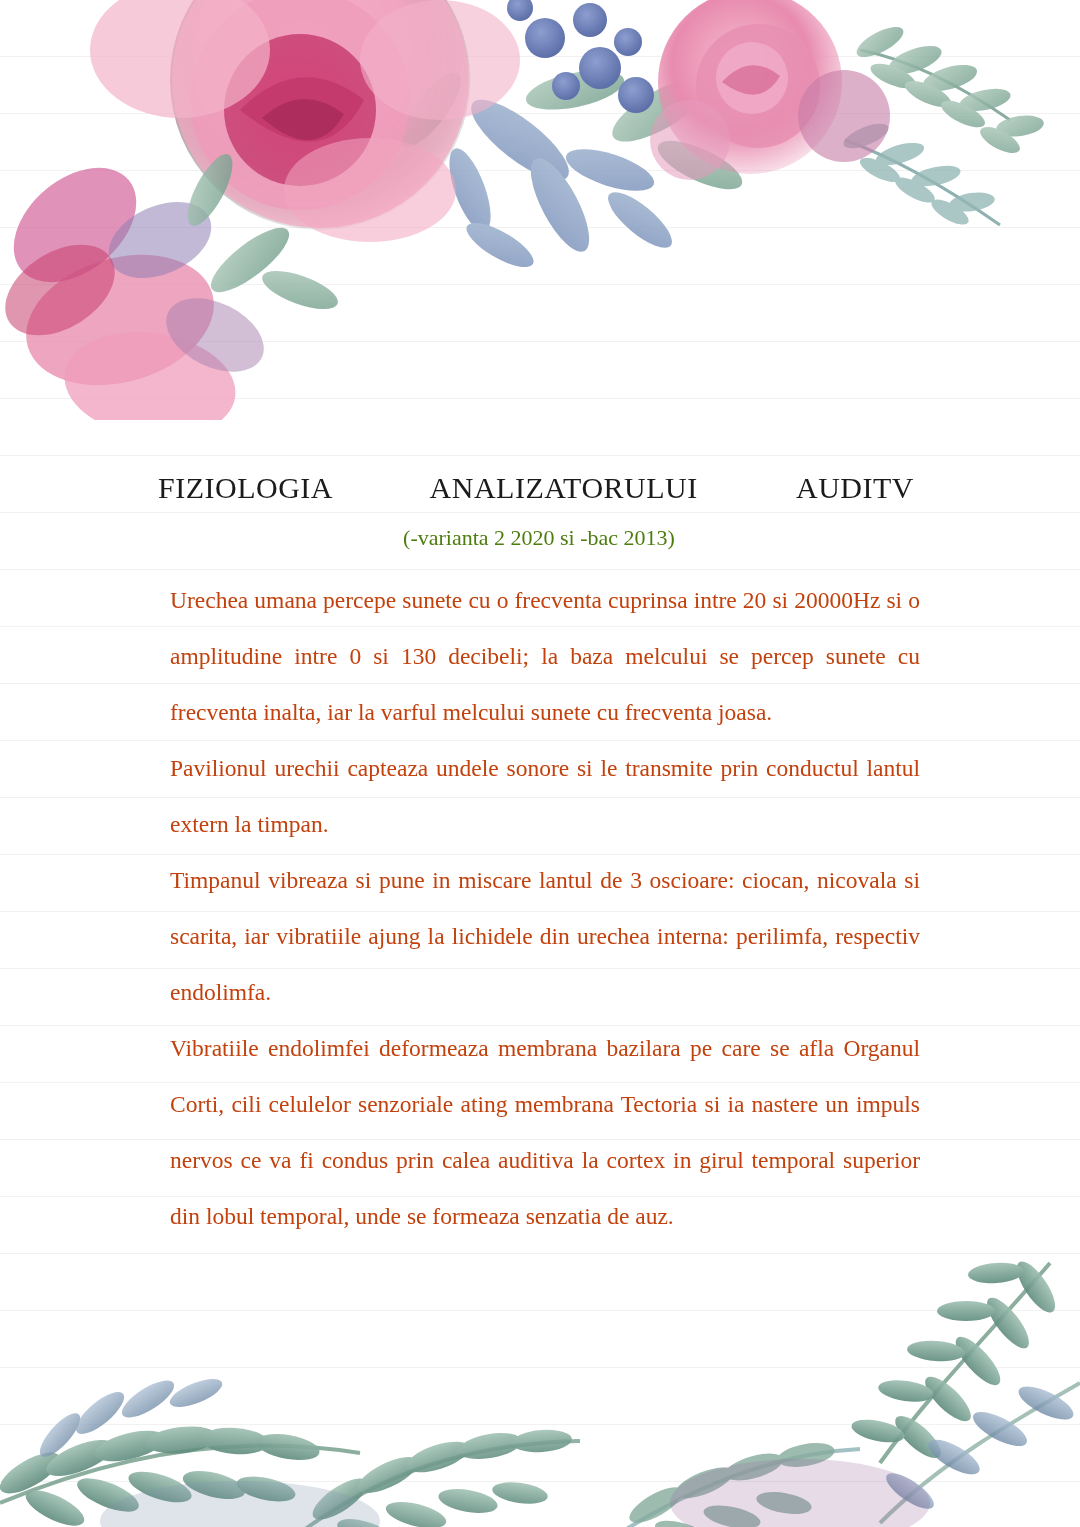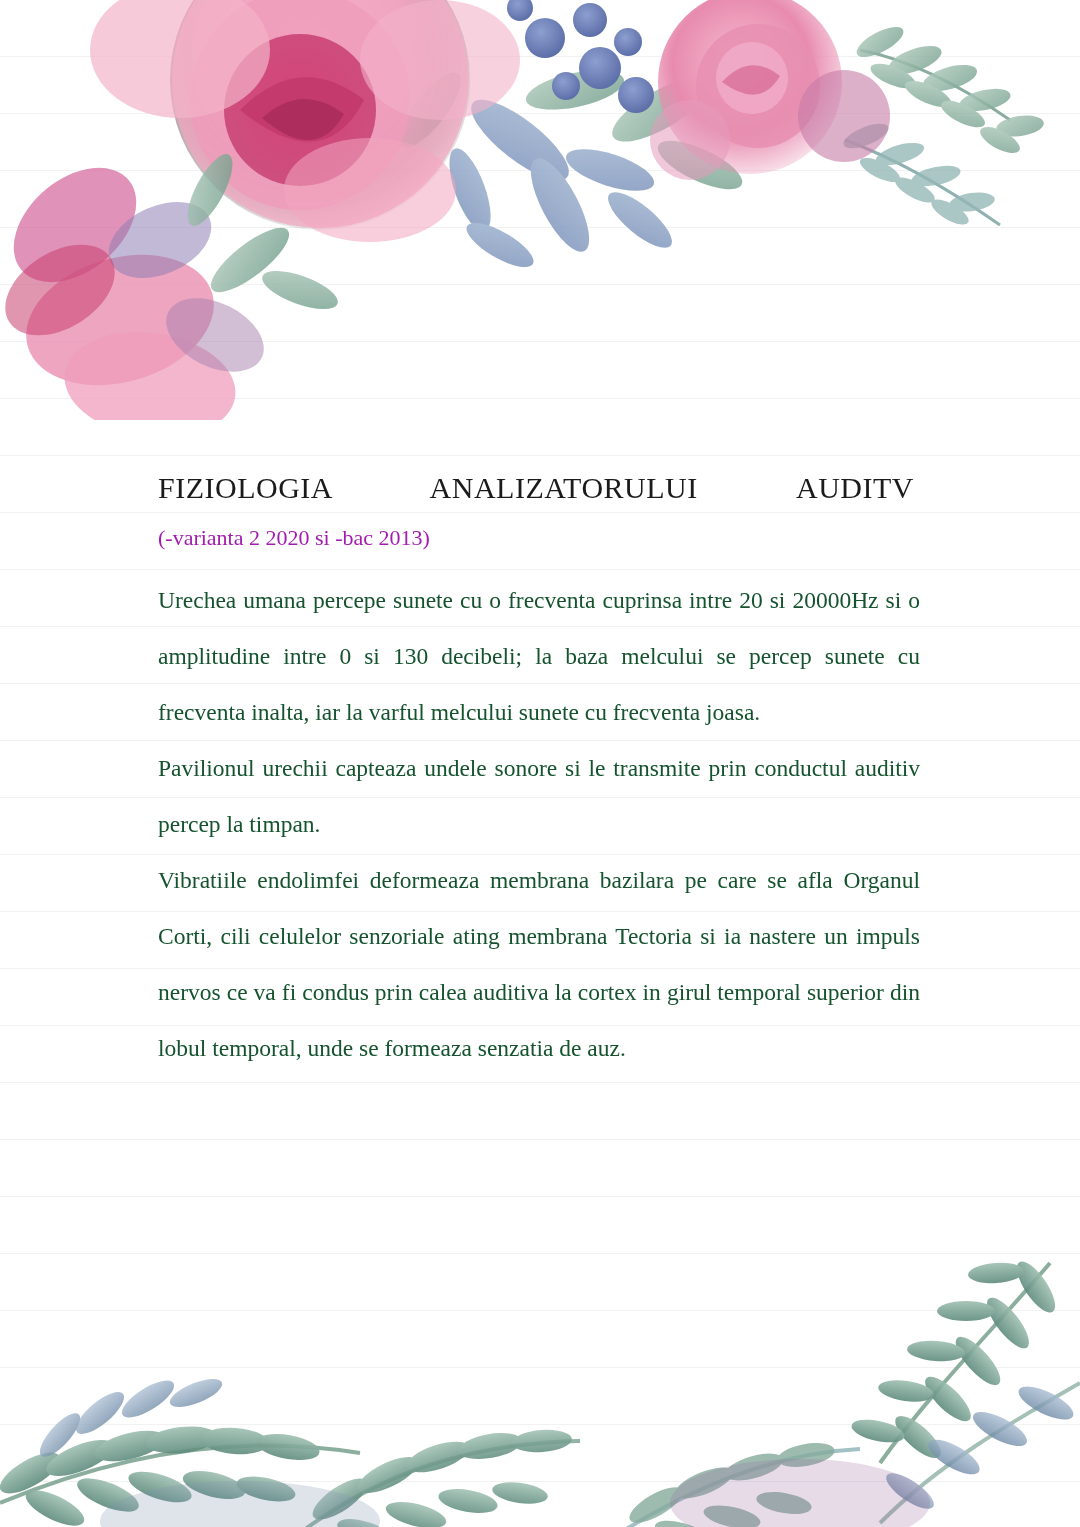--- a/index.html
+++ b/index.html
@@ -59,30 +59,31 @@
     color: #1b1b1b;
     text-align: justify;
     text-align-last: justify;
     line-height: 1.3;
     margin: 0 12px 14px 0;
     font-weight: normal;
     width: 756px;
   }
   .doc-subtitle {
     font-size: 22px;
-    color: #a21caf;
+    color: #4d7c0f;
     margin: 0 0 18px 0;
     line-height: 1.5;
+    text-align: center;
   }
   .para {
     font-size: 23.5px;
-    color: #14532d;
+    color: #c2410c;
     text-align: justify;
     line-height: 56px;
-    margin: 0 0 0 0;
+    margin: 0 0 0 12px;
     font-family: Liberation Serif, serif;
   }
   .para + .para { margin-top: 0px; }
   .para:last-child { margin-bottom: 0; }
 </style>
 </head>
 <body>
 
 <div class="page-lines"></div>
 
@@ -292,15 +293,16 @@
   <g opacity="0.25">
     <ellipse cx="800" cy="300" rx="130" ry="44" fill="#9c6f9e"></ellipse>
     <ellipse cx="240" cy="318" rx="140" ry="40" fill="#7f93b0"></ellipse>
   </g>
 </svg>
 
 <div class="content">
   <h1 class="doc-title">FIZIOLOGIA ANALIZATORULUI AUDITV</h1>
   <div class="doc-subtitle">(-varianta 2 2020 si -bac 2013)</div>
   <p class="para">Urechea umana percepe sunete cu o frecventa cuprinsa intre 20 si 20000Hz si o amplitudine intre 0 si 130 decibeli; la baza melcului se percep sunete cu frecventa inalta, iar la varful melcului sunete cu frecventa joasa.</p>
-  <p class="para">Pavilionul urechii capteaza undele sonore si le transmite prin conductul auditiv percep la timpan.</p>
+  <p class="para">Pavilionul urechii capteaza undele sonore si le transmite prin conductul lantul extern la timpan.</p>
+  <p class="para">Timpanul vibreaza si pune in miscare lantul de 3 oscioare: ciocan, nicovala si scarita, iar vibratiile ajung la lichidele din urechea interna: perilimfa, respectiv endolimfa.</p>
   <p class="para">Vibratiile endolimfei deformeaza membrana bazilara pe care se afla Organul Corti, cili celulelor senzoriale ating membrana Tectoria si ia nastere un impuls nervos ce va fi condus prin calea auditiva la cortex in girul temporal superior din lobul temporal, unde se formeaza senzatia de auz.</p>
 </div>
 
 </body></html>

